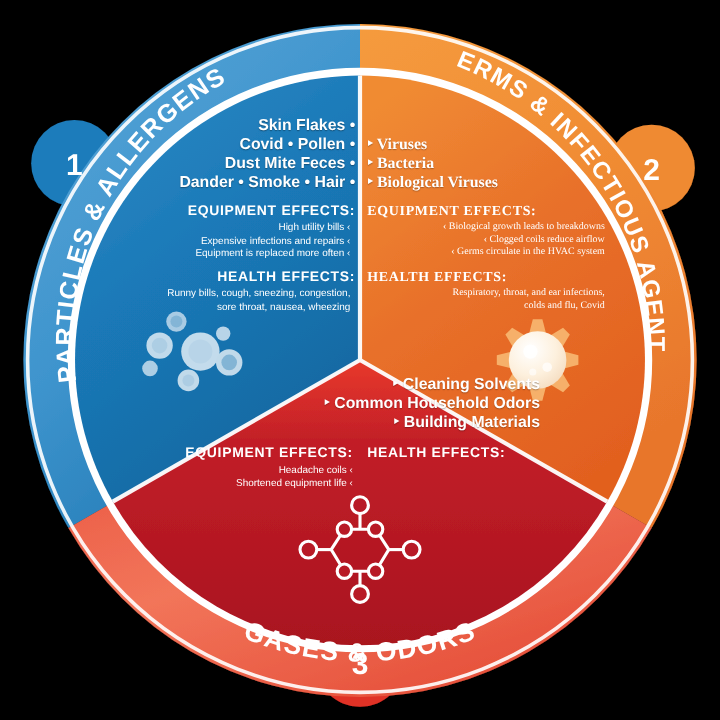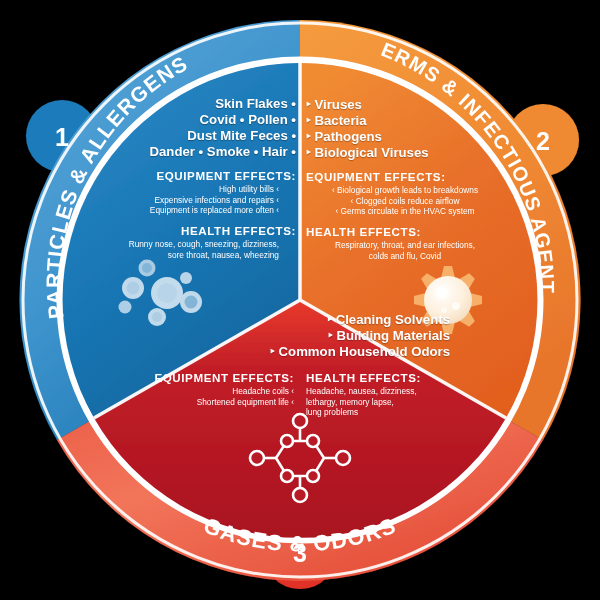--- a/index.html
+++ b/index.html
@@ -13,28 +13,28 @@
   .panel{position:absolute;color:#fff;text-align:center;}
   .items{font-weight:bold;line-height:1.22;}
   .hdr{font-weight:bold;letter-spacing:.6px;margin-top:9px;margin-bottom:2px;}
   .sub{line-height:1.25;}
 
   
   #blue-panel{left:96px;top:96px;width:202px;}
   #blue-panel .items{font-size:13.2px;text-align:right;padding-right:2px;
      text-shadow:0 1px 1px rgba(0,0,0,.35);}
   #blue-panel .hdr{font-size:11.6px;text-align:right;padding-right:2px;}
-  #blue-panel .sub{font-size:8.3px;text-align:right;padding-right:19px;}
-
-  
-  #orange-panel{left:304px;top:97px;width:200px;}
+  #blue-panel .sub{font-size:8.3px;text-align:right;padding-right:6px;}
+
+  
+  #orange-panel{left:304px;top:112px;width:200px;font-family:Liberation Serif, serif;}
   #orange-panel .items{font-size:13.2px;text-align:left;padding-left:2px;
      text-shadow:0 1px 1px rgba(0,0,0,.3);}
   #orange-panel .hdr{font-size:11.6px;text-align:left;padding-left:2px;}
-  #orange-panel .sub{font-size:8.3px;text-align:center;padding-left:2px;}
+  #orange-panel .sub{font-size:8.3px;text-align:right;padding-left:2px;}
 
   
   #red-panel{left:150px;top:312px;width:300px;}
   #red-panel .items{font-size:13.2px;text-align:right;text-shadow:0 1px 1px rgba(0,0,0,.3);}
   #red-cols{display:flex;justify-content:space-between;margin-top:11px;}
   #red-cols .col{width:144px;}
   #red-cols .hdr{font-size:11.6px;margin:0 0 2px 0;}
   #red-cols .sub{font-size:8.3px;}
   #red-left{text-align:right;padding-right:4px;}
   #red-right{text-align:left;padding-left:4px;}
@@ -218,63 +218,57 @@
       <li>Dander  •   Smoke  •   Hair  •</li>
     </ul>
     <div class="hdr">EQUIPMENT EFFECTS:</div>
     <ul class="sub">
       <li>High utility bills ‹</li>
       <li>Expensive infections and repairs ‹</li>
       <li>Equipment is replaced more often ‹</li>
     </ul>
     <div class="hdr">HEALTH EFFECTS:</div>
     <ul class="sub">
-      <li>Runny nose, cough, sneezing, dizziness,</li>
+      <li>Runny bills, cough, sneezing, congestion,</li>
       <li>sore throat, nausea, wheezing</li>
     </ul>
   </div>
 
   <div class="panel" id="orange-panel">
     <ul class="items">
       <li>‣ Viruses</li>
       <li>‣ Bacteria</li>
-      <li>‣ Pathogens</li>
       <li>‣ Biological Viruses</li>
     </ul>
     <div class="hdr">EQUIPMENT EFFECTS:</div>
     <ul class="sub">
       <li>‹ Biological growth leads to breakdowns</li>
       <li>‹ Clogged coils reduce airflow</li>
       <li>‹ Germs circulate in the HVAC system</li>
     </ul>
     <div class="hdr">HEALTH EFFECTS:</div>
     <ul class="sub">
       <li>Respiratory, throat, and ear infections,</li>
       <li>colds and flu, Covid</li>
     </ul>
   </div>
 
   <div class="panel" id="red-panel">
     <ul class="items">
       <li>‣ Cleaning Solvents</li>
+      <li>‣ Common Household Odors</li>
       <li>‣ Building Materials</li>
-      <li>‣ Common Household Odors</li>
     </ul>
     <div id="red-cols">
       <div class="col" id="red-left">
         <div class="hdr">EQUIPMENT EFFECTS:</div>
         <ul class="sub">
           <li>Headache coils ‹</li>
           <li>Shortened equipment life ‹</li>
         </ul>
       </div>
       <div class="col" id="red-right">
         <div class="hdr">HEALTH EFFECTS:</div>
-        <ul class="sub">
-          <li>Headache, nausea, dizziness,</li>
-          <li>lethargy, memory lapse,</li>
-          <li>lung problems</li>
-        </ul>
       </div>
     </div>
   </div>
 
 </div>
 
 </body></html>

